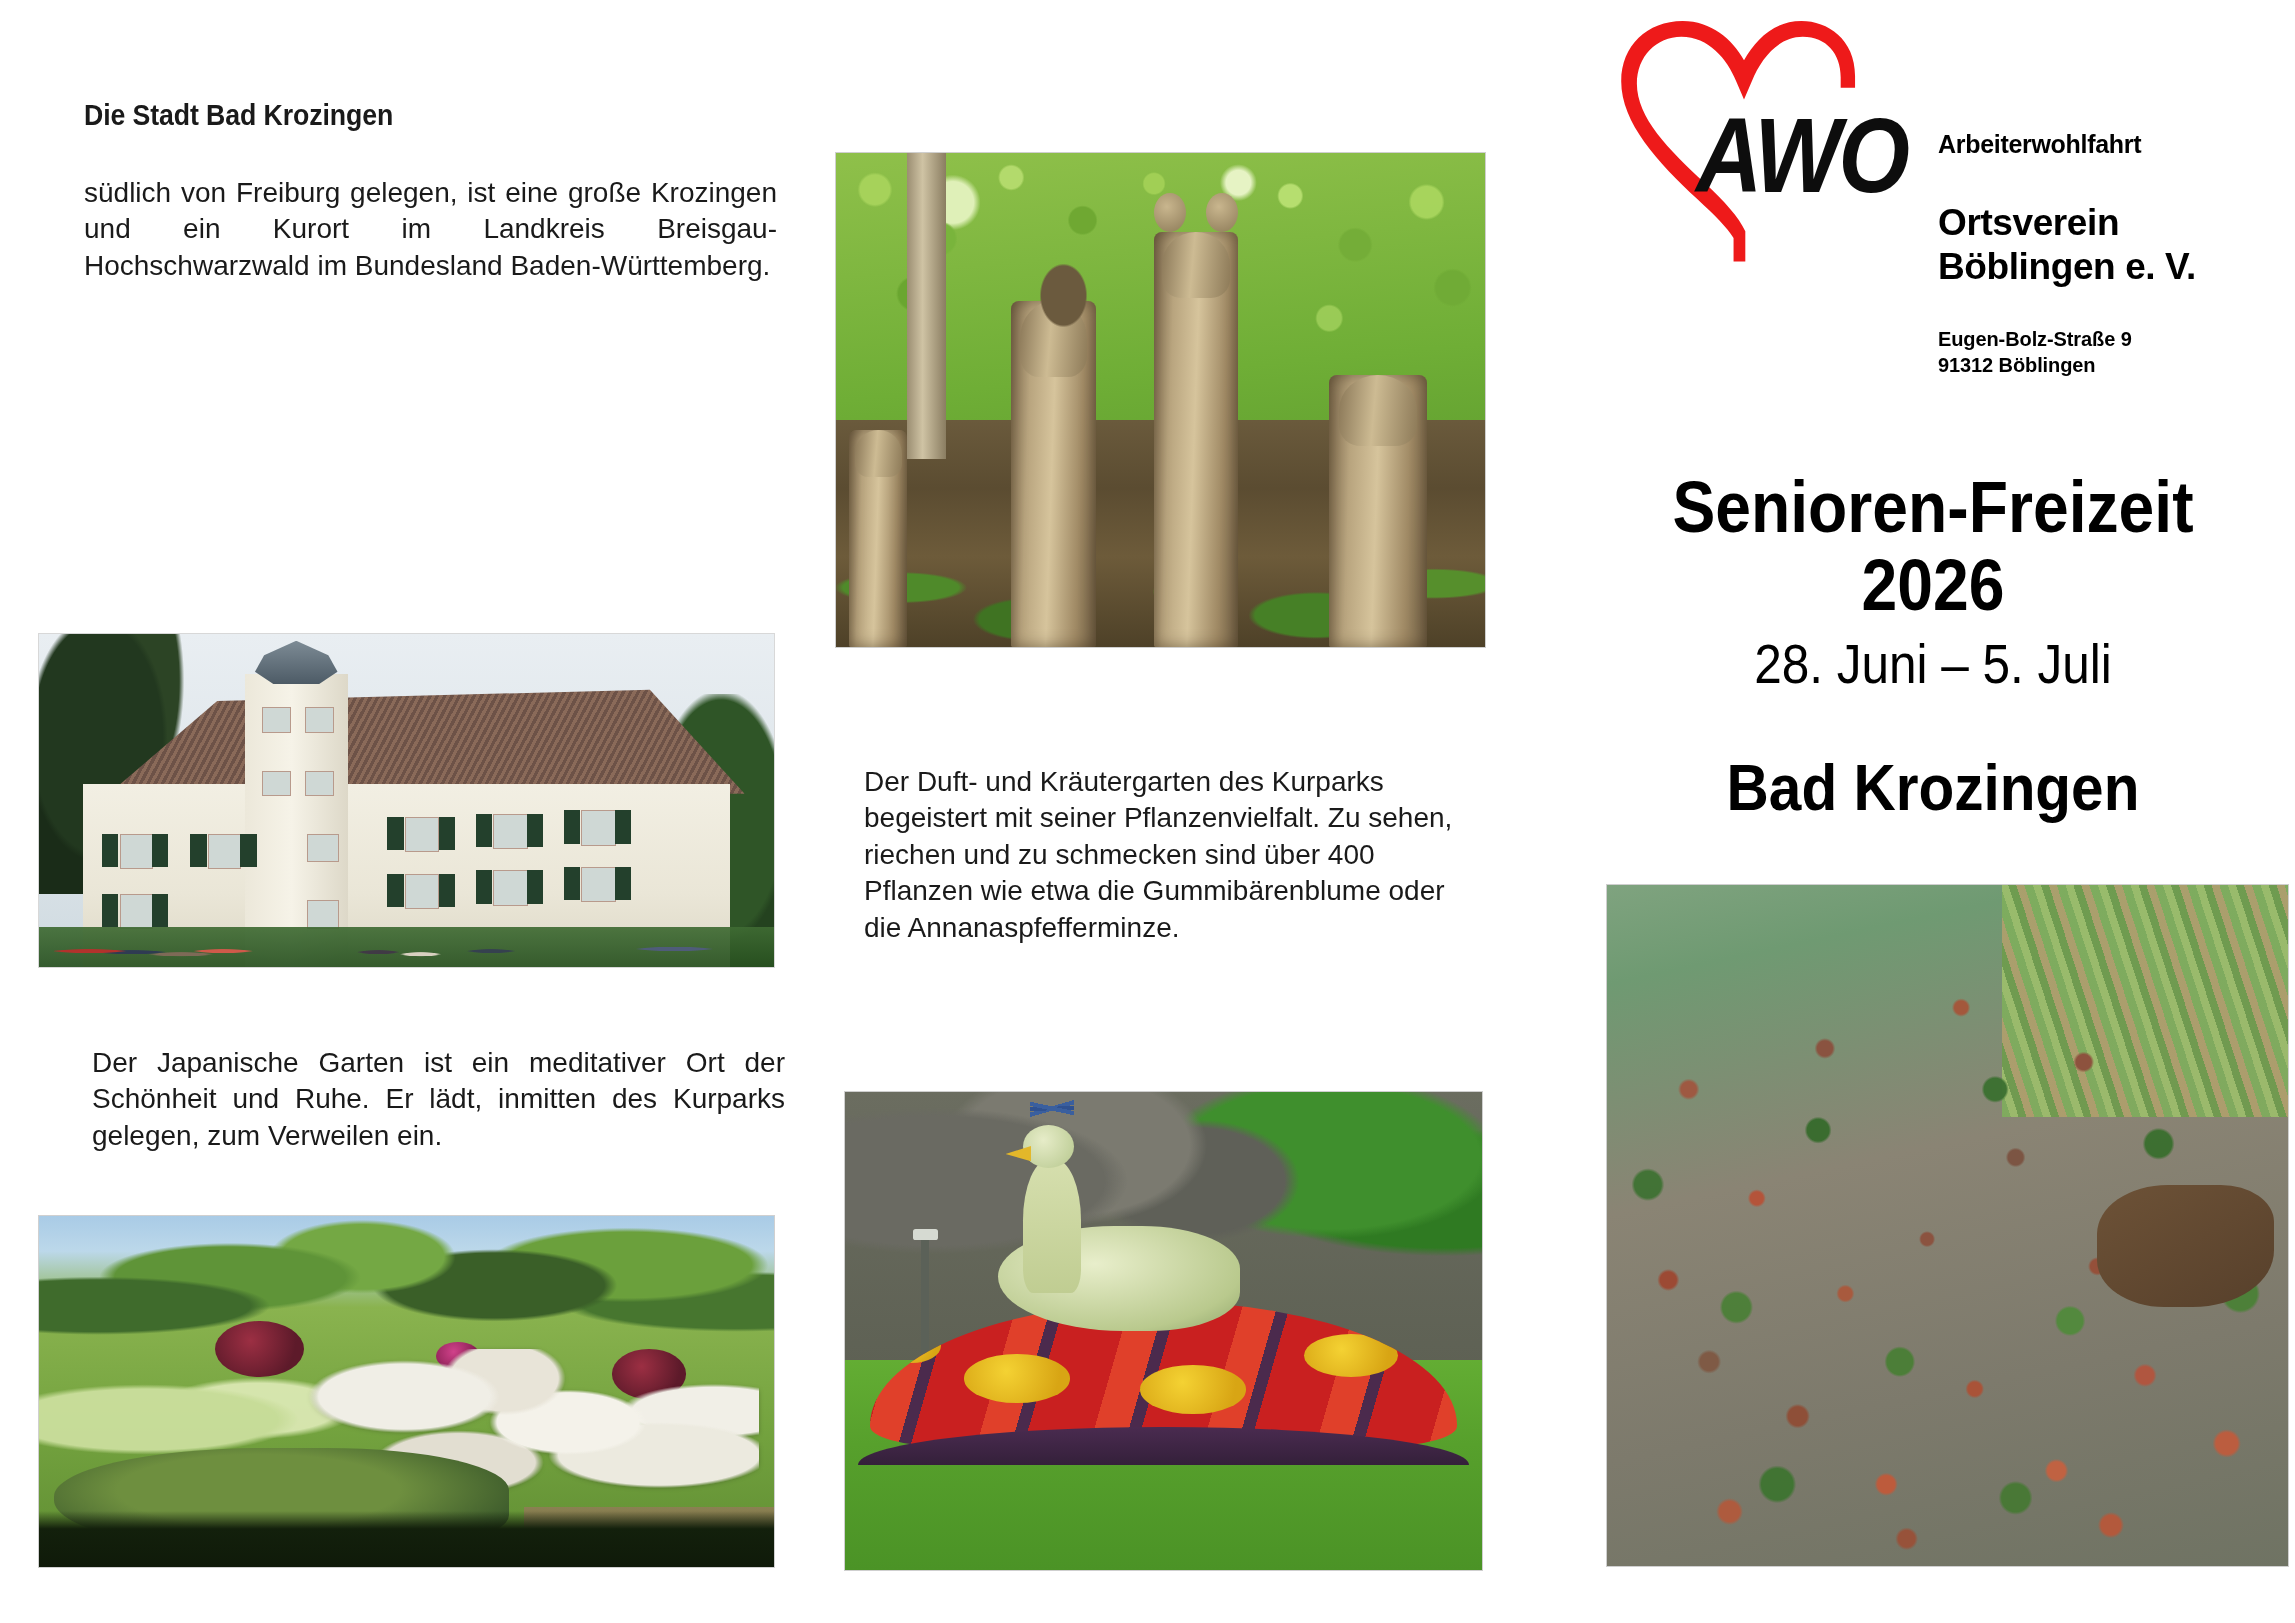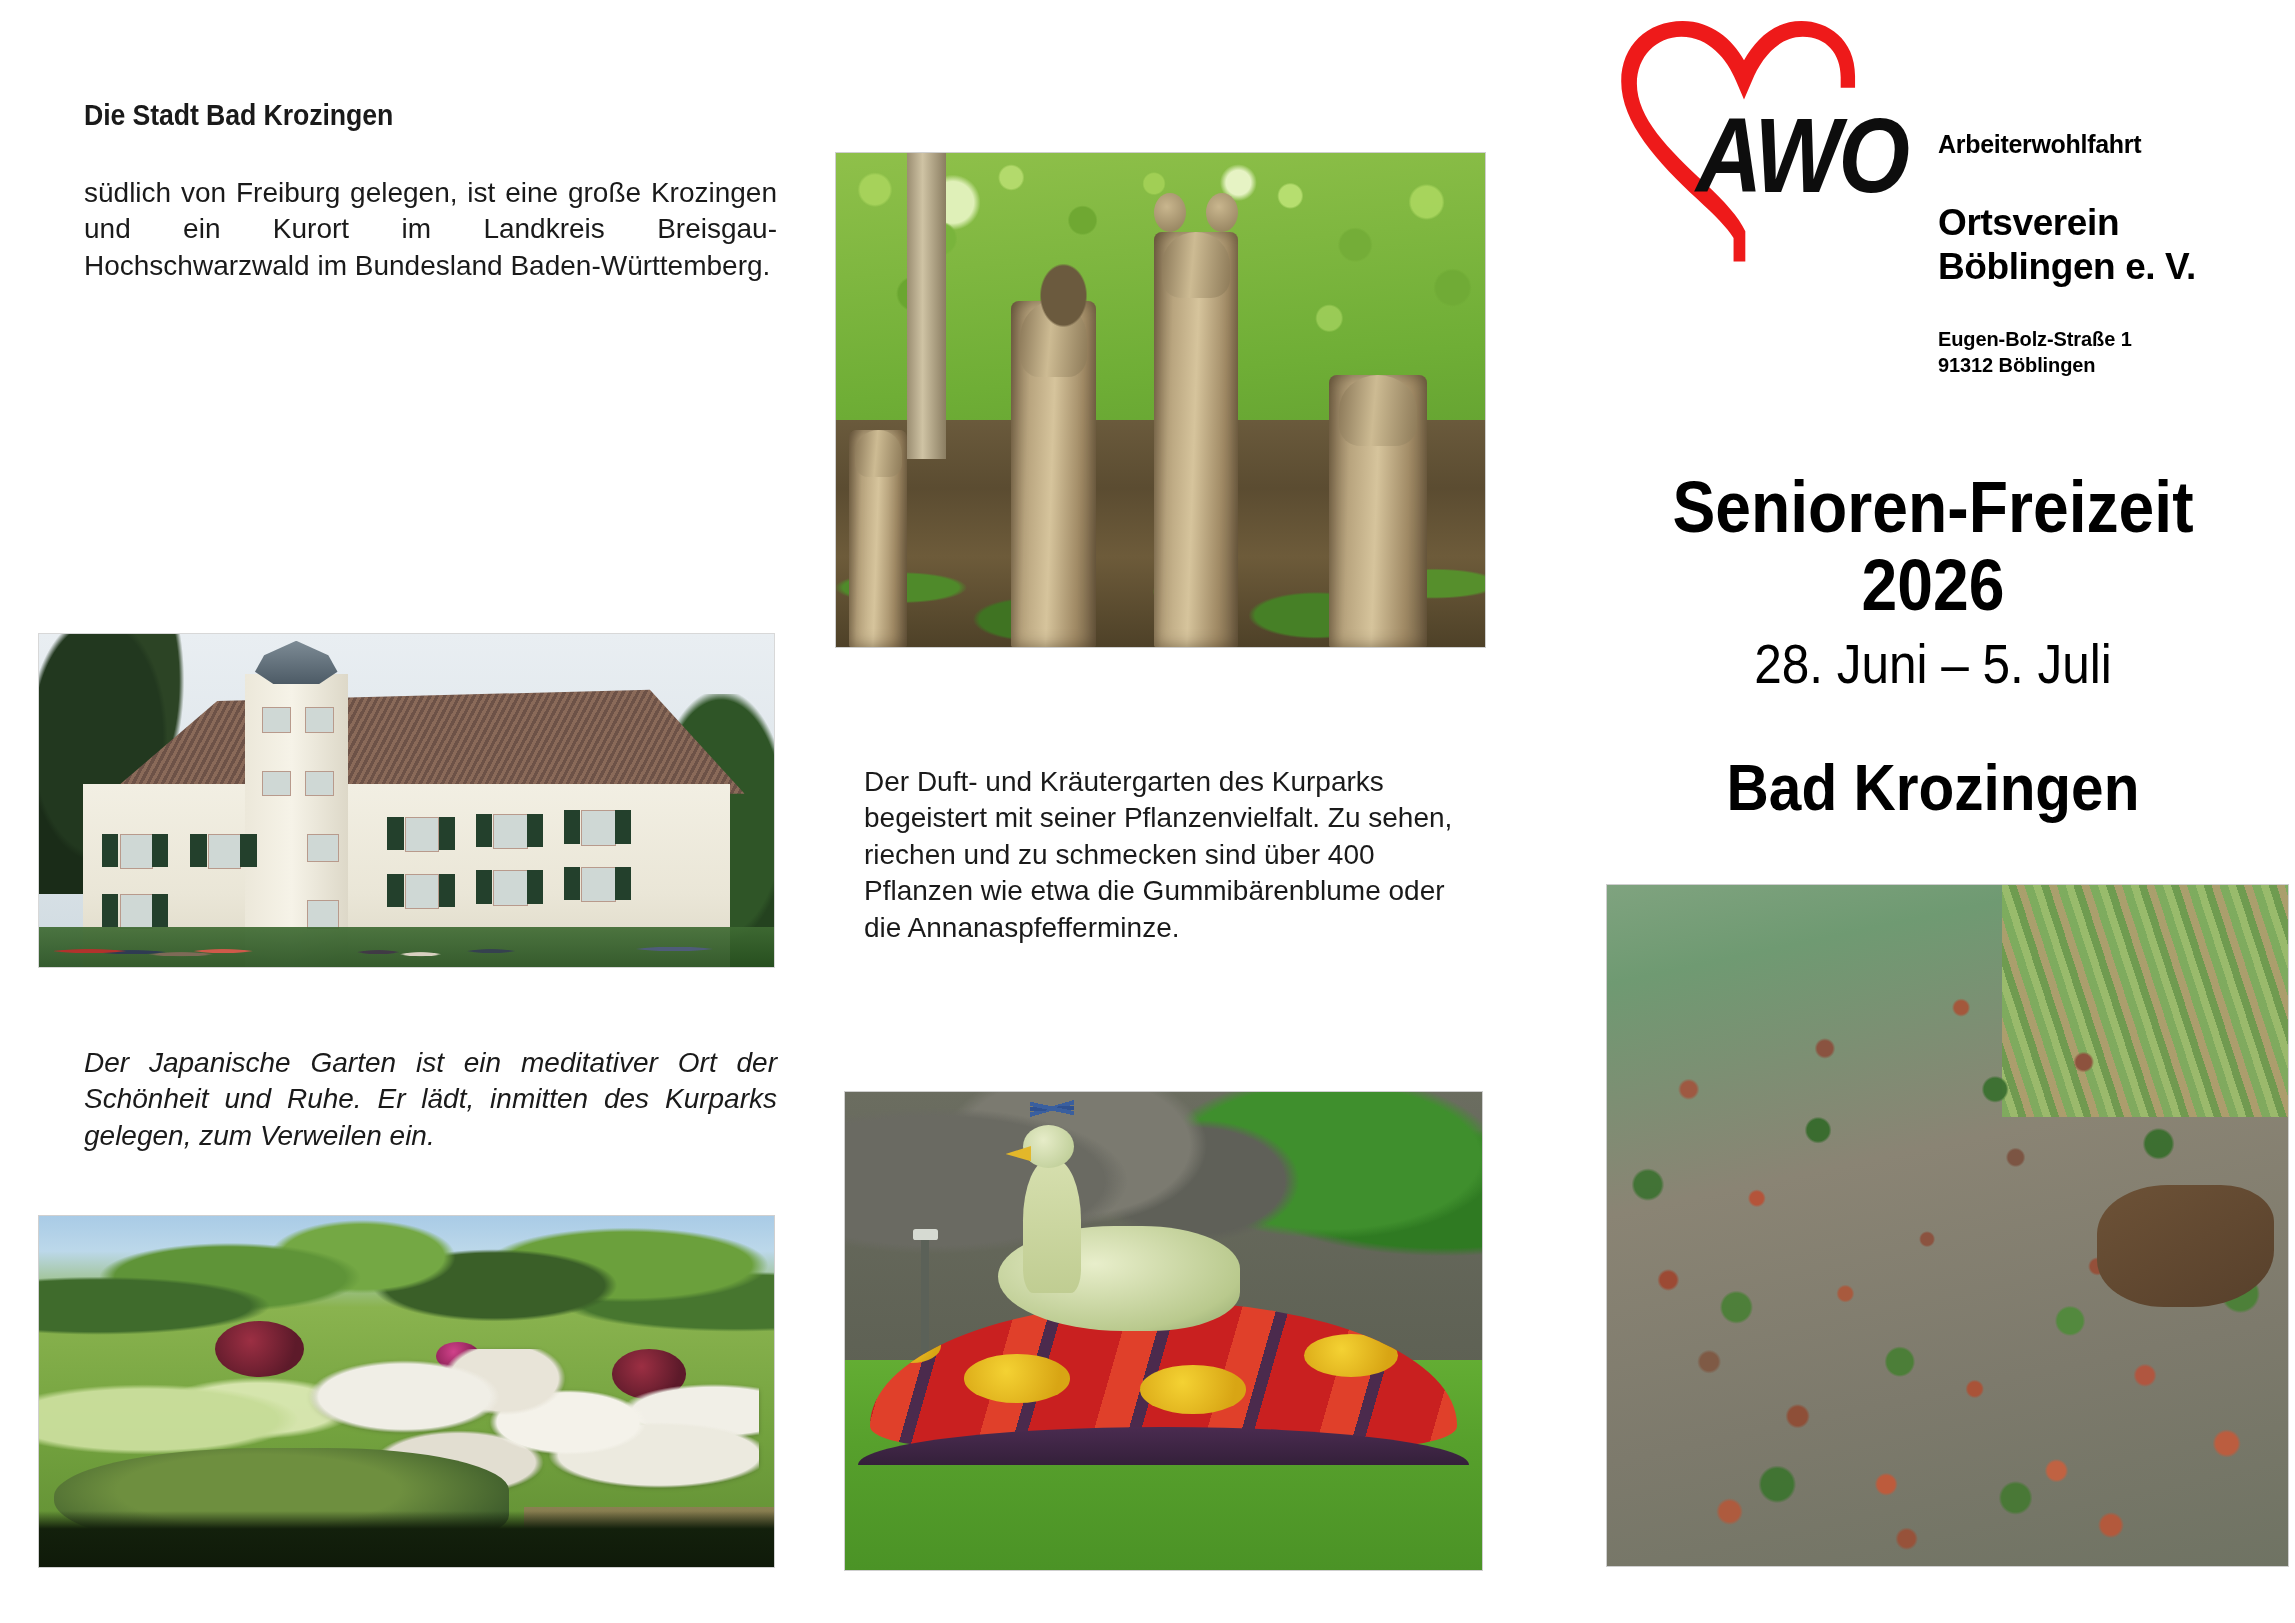--- a/index.html
+++ b/index.html
@@ -50,21 +50,21 @@
   #para-schloss {
     left: 84px; top: 385px; width: 693px;
   }
   #img-schloss {
     left: 38px; top: 633px; width: 737px; height: 335px;
     border: 0.7px solid #d8d8d8;
     box-sizing: border-box;
     overflow: hidden;
   }
   #para-japan {
-    left: 84px; top: 1045px; width: 693px; font-style: italic;
+    left: 92px; top: 1045px; width: 693px;
   }
   #img-japan {
     left: 38px; top: 1215px; width: 737px; height: 353px;
     border: 0.7px solid #d0d0d0;
     box-sizing: border-box;
     overflow: hidden;
   }
 
   
   #img-woodfigures {
@@ -528,21 +528,21 @@
 </div>
 
 <div class="abs" id="org-name">Arbeiterwohlfahrt</div>
 
 <div class="abs" id="org-chapter">
   <div>Ortsverein</div>
   <div>Böblingen e. V.</div>
 </div>
 
 <div class="abs" id="org-address">
-  <div>Eugen-Bolz-Straße 1</div>
+  <div>Eugen-Bolz-Straße 9</div>
   <div>91312 Böblingen</div>
 </div>
 
 <div class="abs" id="event-title">Senioren-Freizeit</div>
 
 <div class="abs" id="event-year">2026</div>
 
 <div class="abs" id="event-dates">28. Juni – 5. Juli</div>
 
 <div class="abs" id="event-place">Bad Krozingen</div>

